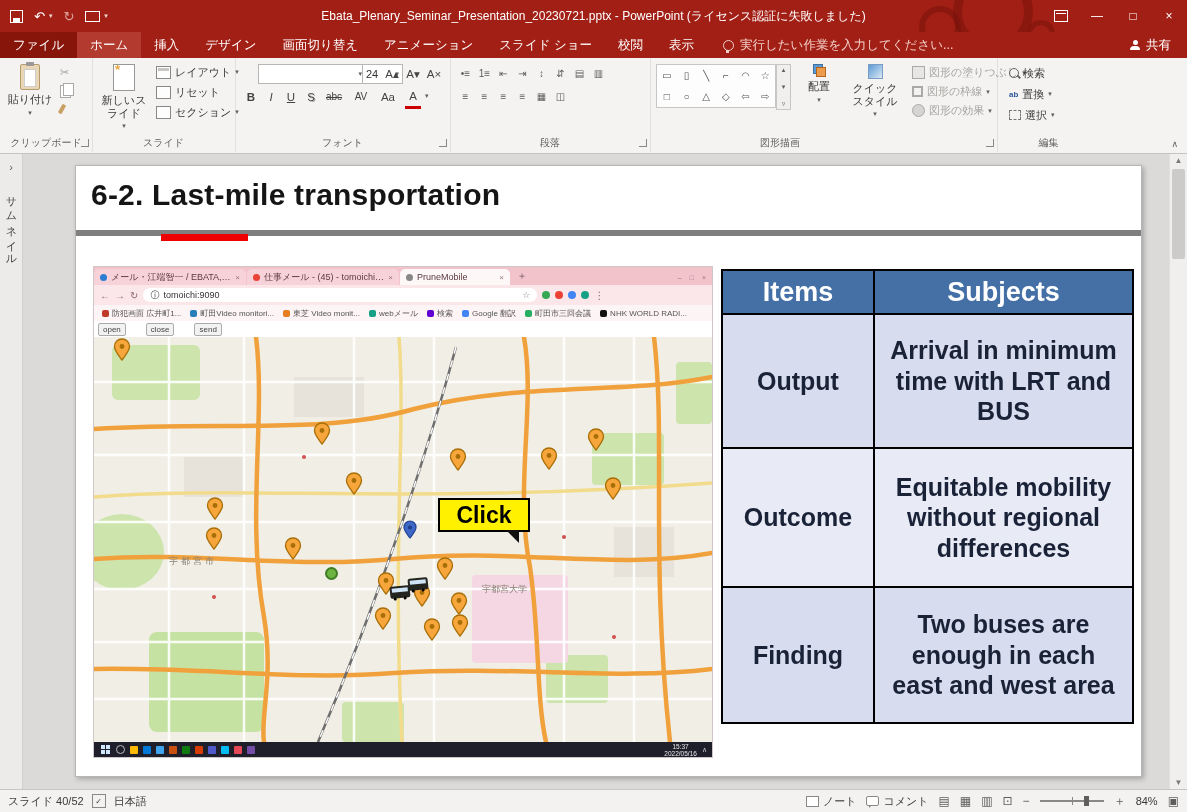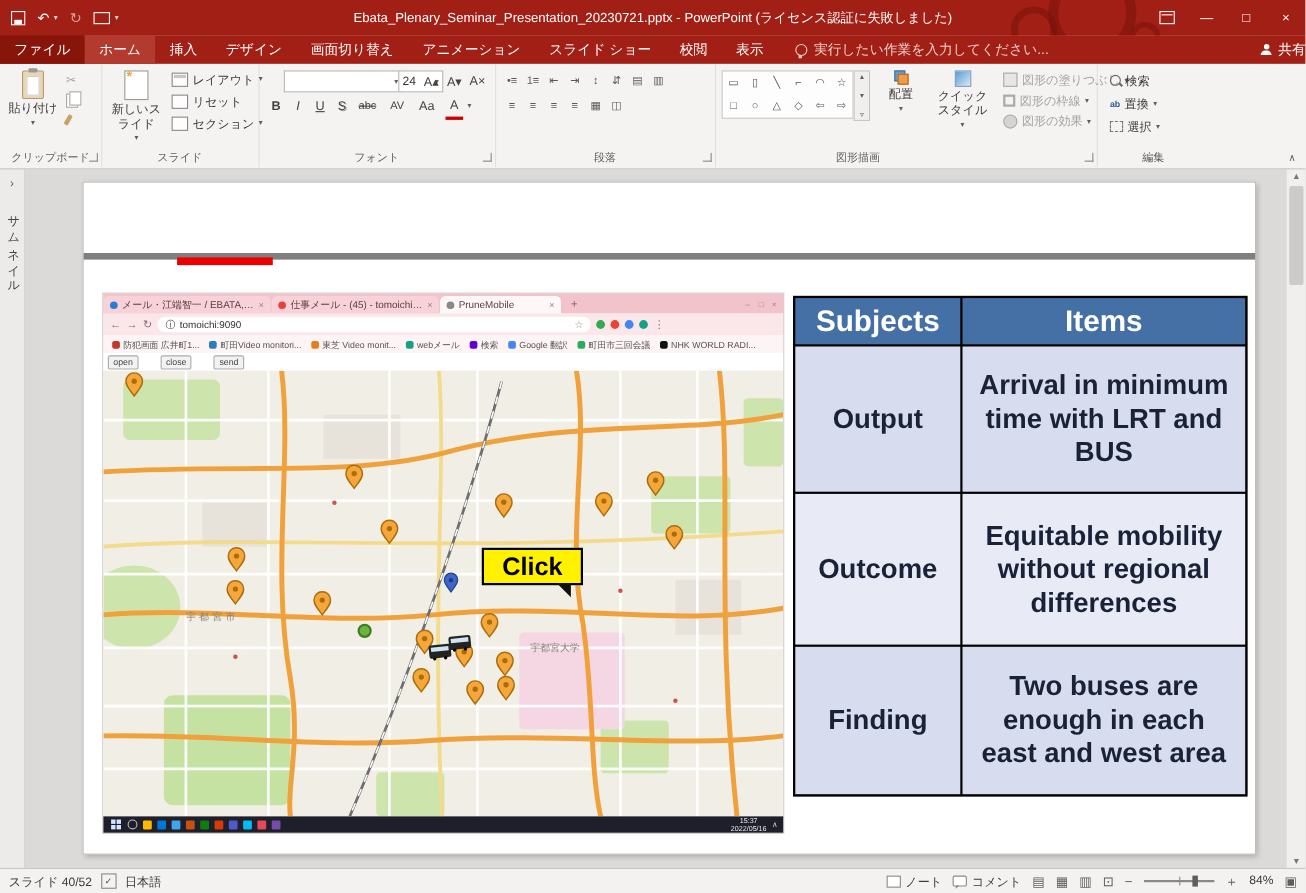--- a/index.html
+++ b/index.html
@@ -25,21 +25,21 @@
   .deco i.c2{width:30px;height:30px;right:96px;top:26px;border-width:6px;}
   .deco i.c3{width:18px;height:18px;right:2px;top:40px;border-width:5px;}
   
   .tabrow{position:absolute;left:0;top:32px;right:0;height:26px;background:#A21F15;display:flex;align-items:stretch;color:#fff;font-size:12.5px;z-index:5;justify-content:space-between;}
   .rtab{padding:0 13px;display:flex;align-items:center;white-space:nowrap;}
   .rtab.file{background:#88150A;}
   .rtab.active{background:#B23A2E;}
   .tellme{margin-left:16px;display:flex;align-items:center;gap:6px;color:#F2CFC9;white-space:nowrap;}
   .bulb{width:9px;height:9px;border:1.2px solid #F2CFC9;border-radius:50%;position:relative;display:inline-block;}
   .bulb::after{content:"";position:absolute;left:2px;bottom:-3px;width:3px;height:2.5px;background:#F2CFC9;}
-  .share{margin-left:auto;display:flex;align-items:center;gap:6px;}
+  .share{margin-left:auto;display:flex;align-items:center;gap:6px;padding-right:16px;}
   .person{width:10px;height:10px;position:relative;display:inline-block;}
   .person::before{content:"";position:absolute;left:2.5px;top:0;width:5px;height:5px;border-radius:50%;background:#fff;}
   .person::after{content:"";position:absolute;left:0;bottom:0;width:10px;height:4px;border-radius:5px 5px 0 0;background:#fff;}
   
   .ribbon{position:absolute;left:0;top:58px;right:0;height:95px;background:#F5F3F1;border-bottom:1px solid #C6C4C2;z-index:4;font-size:11px;color:#3B3A39;}
   .rgroup{position:absolute;top:0;height:94px;border-right:1px solid #E2E0DE;}
   .glabel{position:absolute;bottom:2px;left:0;right:0;text-align:center;font-size:10px;color:#605E5C;white-space:nowrap;}
   .launcher{position:absolute;right:3px;bottom:5px;width:7px;height:7px;border-right:1.2px solid #8A8886;border-bottom:1.2px solid #8A8886;}
   .bigbtn{position:absolute;top:6px;display:flex;flex-direction:column;align-items:center;gap:3px;width:52px;text-align:center;line-height:1.15;color:#3B3A39;}
   .clip-icon{width:18px;height:24px;background:#E9D6B6;border:1px solid #B59B6B;border-radius:2px;position:relative;}
@@ -362,20 +362,21 @@
   </div>
 
   <div class="workspace">
 
     <div class="thumbstrip">
       <span class="chev">›</span>
       <span class="vtxt">サムネイル</span>
     </div>
 
     <div class="slide">
+      <div class="slide-title">6-2. Last-mile transportation</div>
       <div class="bar-gray"></div>
       <div class="bar-red"></div>
 
       <div class="browser">
         <div class="b-tabs">
           <div class="btab">
               <span class="fav" style="background:#2B7CD3;"></span>
               <span class="t">メール・江端智一 / EBATA, TOI...</span>
               <span class="x">×</span>
             </div>
@@ -552,22 +553,22 @@
           <span class="tapp" style="background:#744DA9;"></span>
           <span class="tclock">
             <span>15:37</span><br>
             <span>2022/05/16</span>
           </span>
           <span class="ttray">∧</span>
         </div>
       </div>
 
       <div class="ctable">
+        <div class="th">Items</div>
         <div class="th">Subjects</div>
-        <div class="th">Items</div>
         <div class="td-i band-a">Output</div>
         <div class="td-s band-a">Arrival in minimum time with LRT and BUS</div>
         <div class="td-i band-b">Outcome</div>
         <div class="td-s band-b">Equitable mobility without regional differences</div>
         <div class="td-i band-a">Finding</div>
         <div class="td-s band-a">Two buses are enough in each east and west area</div>
       </div>
     </div>
 
     <div class="vscroll">

